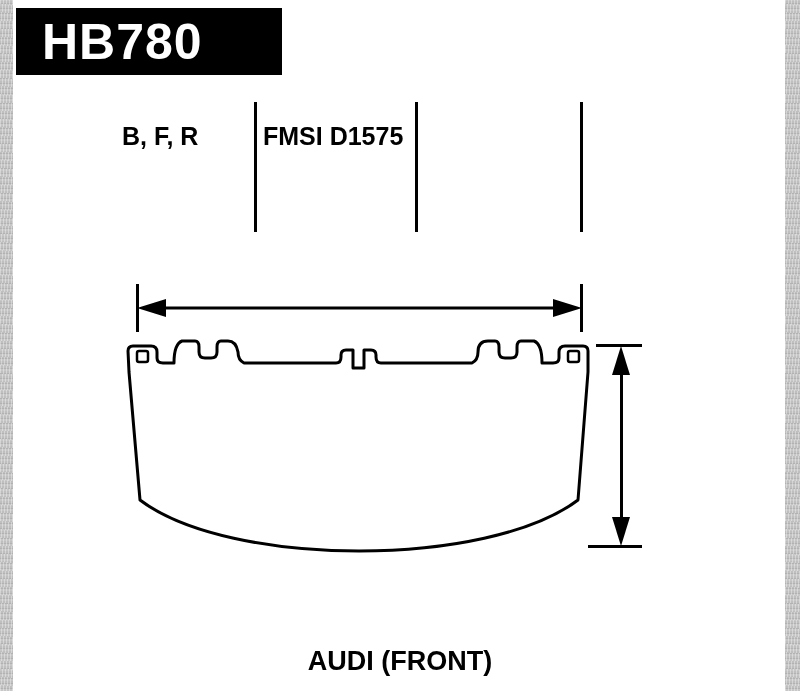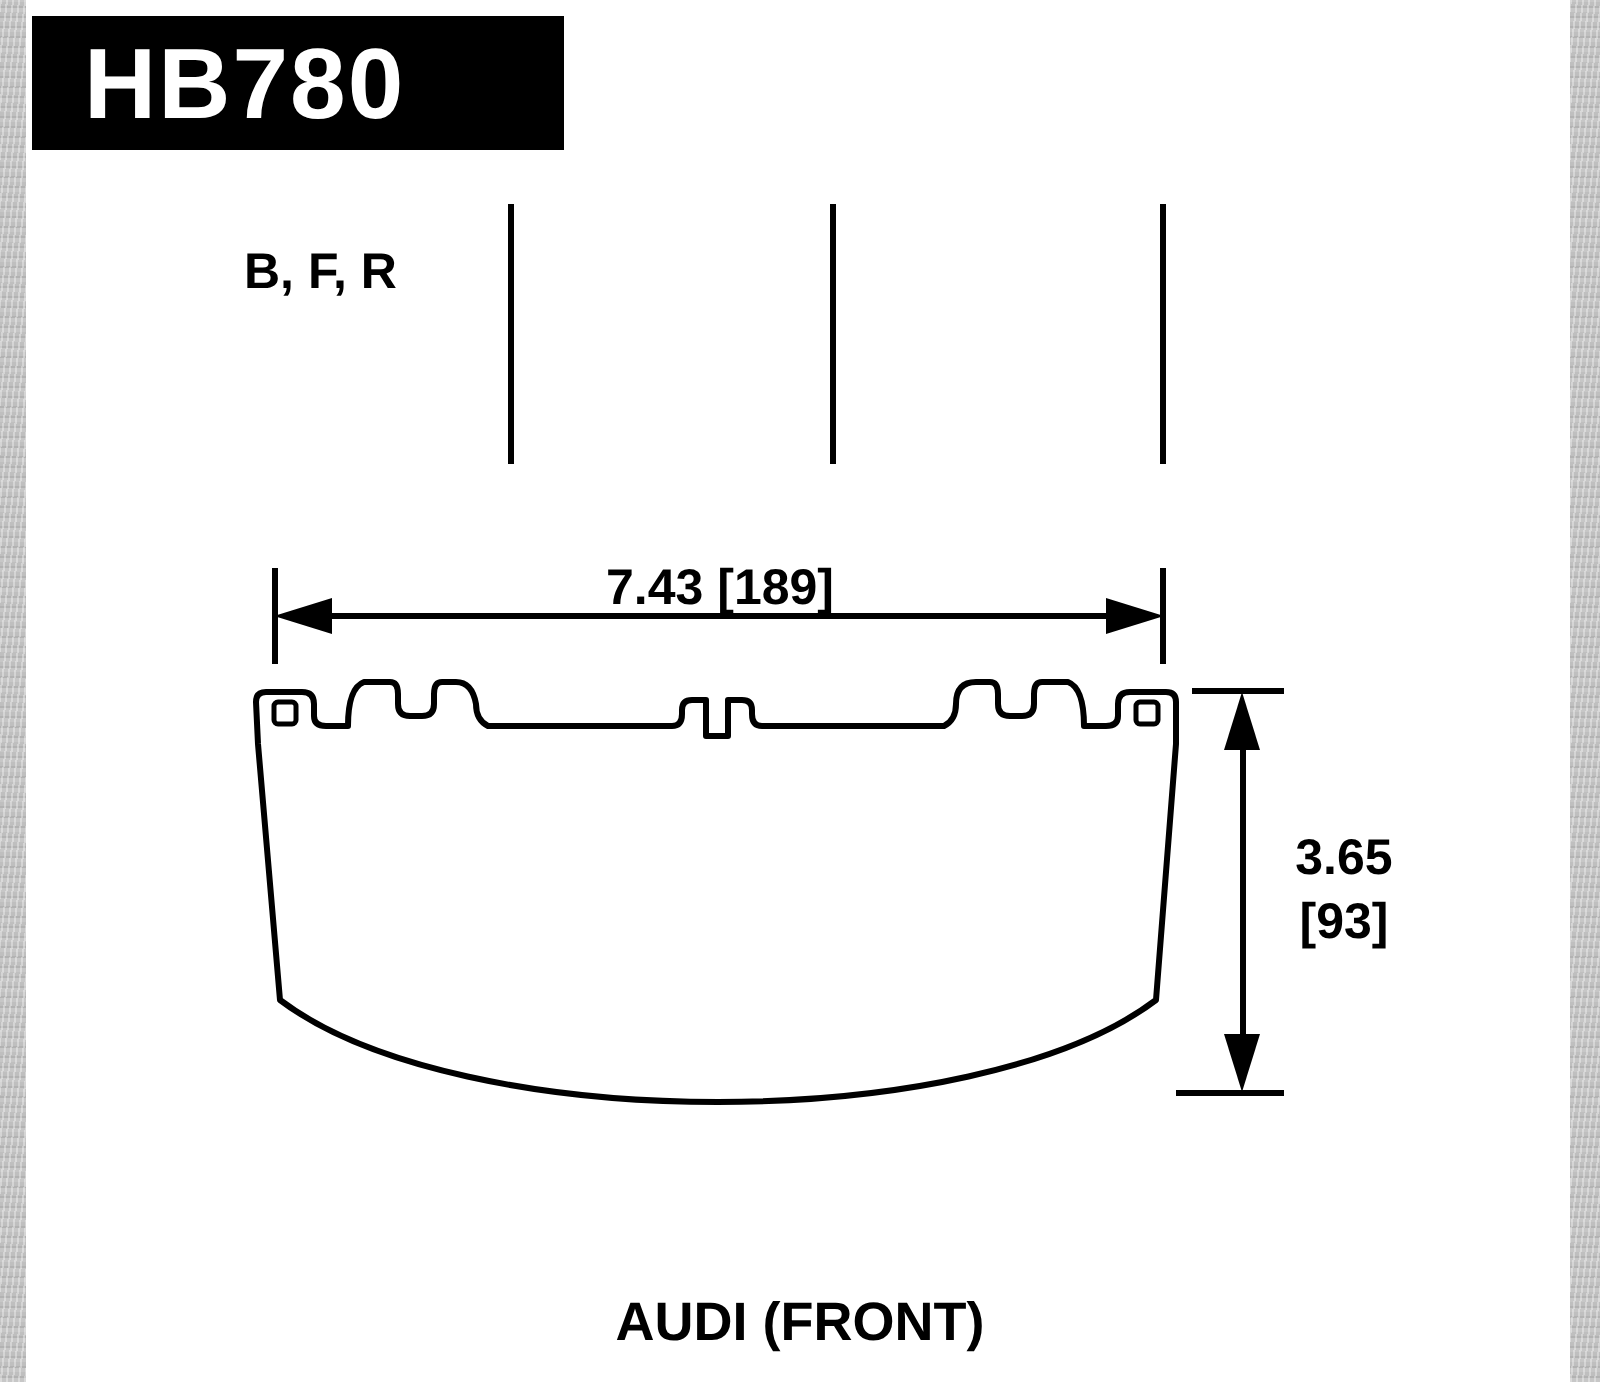--- a/index.html
+++ b/index.html
@@ -89,24 +89,20 @@
       <rect x="137" y="351" width="11" height="11" rx="2" stroke-width="2.5"></rect>
       <rect x="568" y="351" width="11" height="11" rx="2" stroke-width="2.5"></rect>
     </g>
   </svg>
 
   <div class="header-box">
     <span class="pn">HB780</span>
   </div>
 
   <div class="spec" id="spec-compounds">B, F, R</div>
+  <div class="spec" id="spec-fmsi">FMSI D1575</div>
 
-  <div class="dim" id="dim-width">7.43 [189]</div>
-  <div class="dim" id="dim-height">
-    <div>3.65</div>
-    <div>[93]</div>
-  </div>
 
   <div class="footer">AUDI (FRONT)</div>
 
   <div class="edge left"></div>
   <div class="edge right"></div>
 </div>
 
 </body></html>

